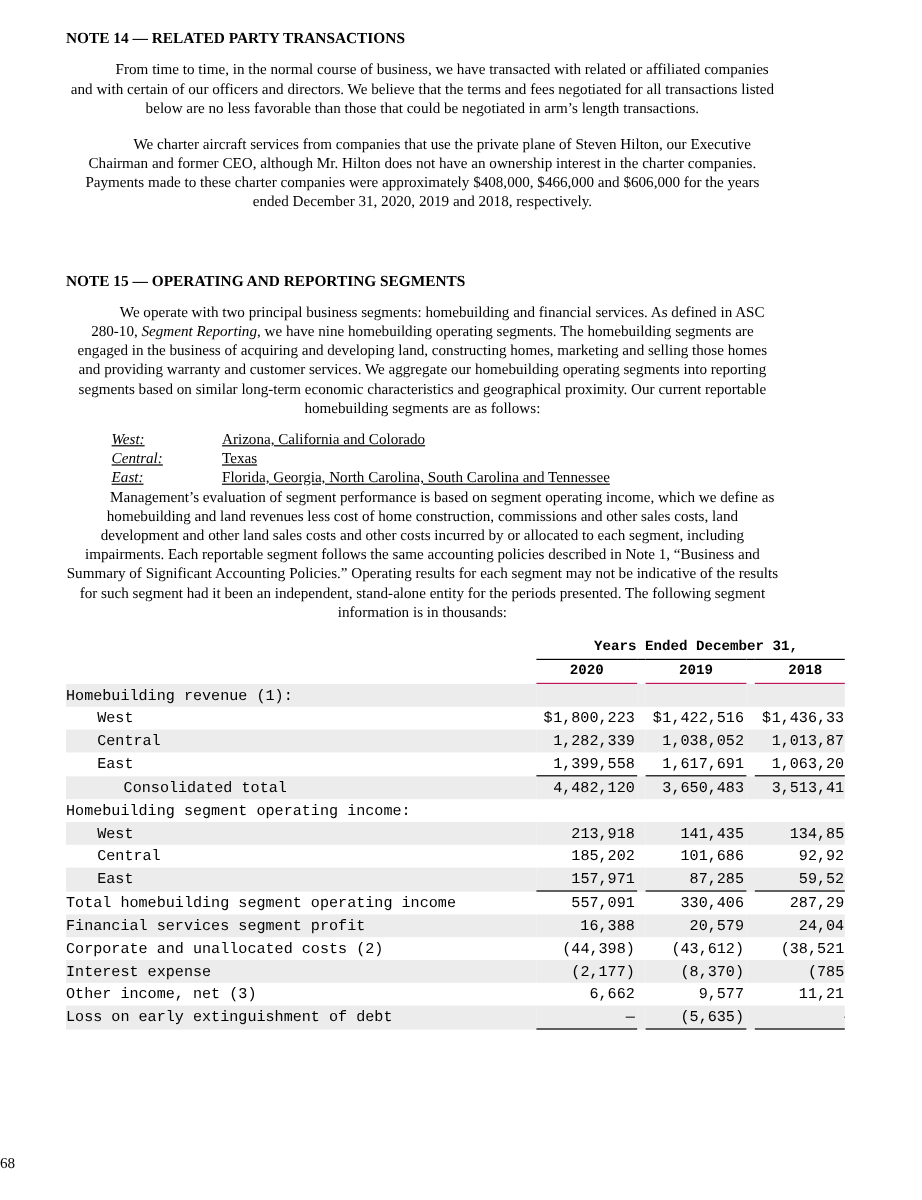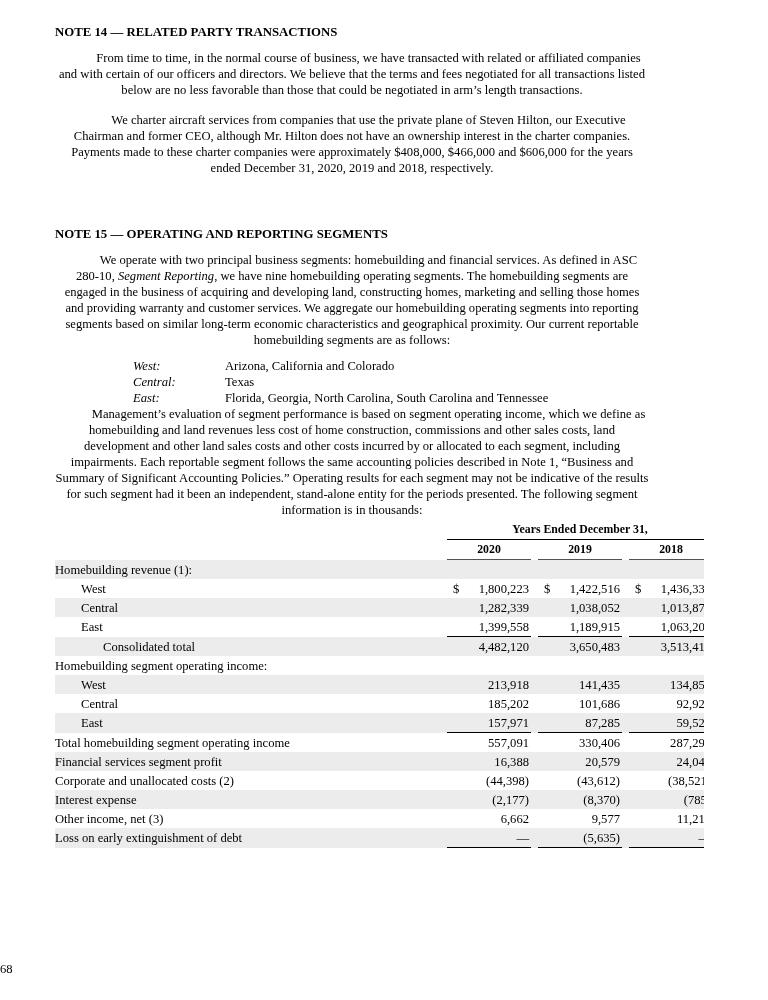--- a/index.html
+++ b/index.html
@@ -25,31 +25,32 @@
 
   p.body-para {
     margin: 10px 0 0 0;
     text-indent: 33px;
     text-align: center;
   }
   p.body-para.spaced { margin-top: 14px; }
   p.body-para.mgmt { margin-top: 0; }
   .ital { font-style: italic; }
 
-  .def-list { margin: 10px 0 0 78px; }
+  .def-list { margin: 10px 0 0 38px; text-decoration: underline; }
   .def-row { display: flex; line-height: 16px; }
   .def-term { width: 92px; font-style: italic; flex: 0 0 auto; }
   .def-value { flex: 1 1 auto; }
 
   table.seg {
-    margin-top: 2px;
+    margin-top: 12px;
     width: 658px;
     border-collapse: collapse;
     table-layout: fixed;
     font-size: 12.6px;
+    font-family: Liberation Mono, monospace;
   }
   table.seg col.c-label { width: 392px; }
   table.seg col.c-val   { width: 84px; }
   table.seg col.c-gap   { width: 7px; }
 
   table.seg th {
     font-weight: bold;
     font-size: 11.8px;
     padding: 1px 0 2px 0;
     vertical-align: bottom;
@@ -163,21 +164,21 @@
           <td class="gapc"></td>
           <td class="val">1,038,052</td>
           <td class="gapc"></td>
           <td class="val">1,013,878</td>
         </tr>
 
         <tr class="u">
           <td class="lbl ind1">East</td>
           <td class="val">1,399,558</td>
           <td class="gapc"></td>
-          <td class="val">1,189,915</td>
+          <td class="val">1,617,691</td>
           <td class="gapc"></td>
           <td class="val">1,063,207</td>
         </tr>
 
         <tr class="shade">
           <td class="lbl ind2">Consolidated total</td>
           <td class="val">4,482,120</td>
           <td class="gapc"></td>
           <td class="val">3,650,483</td>
           <td class="gapc"></td>

